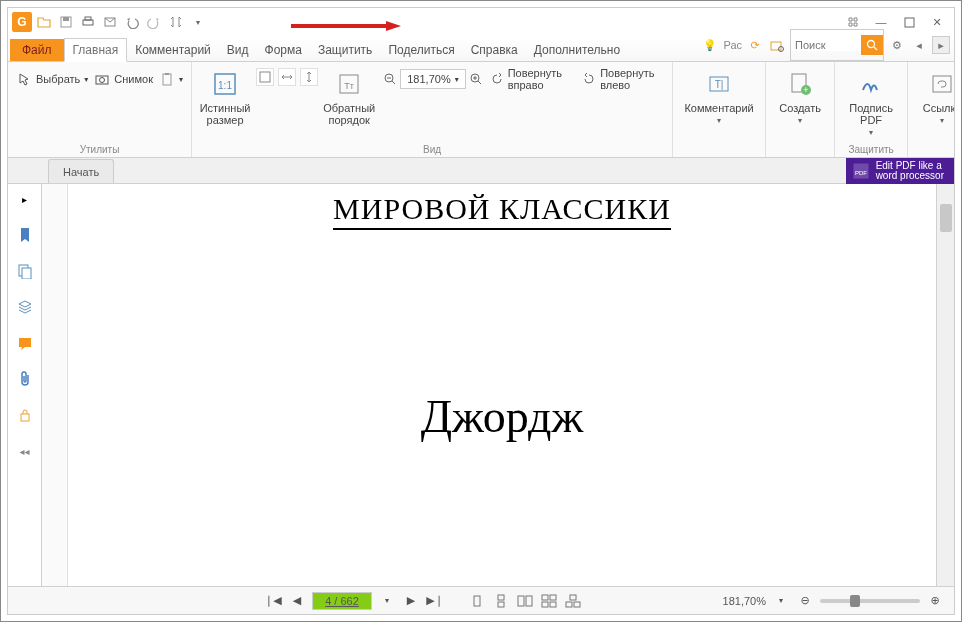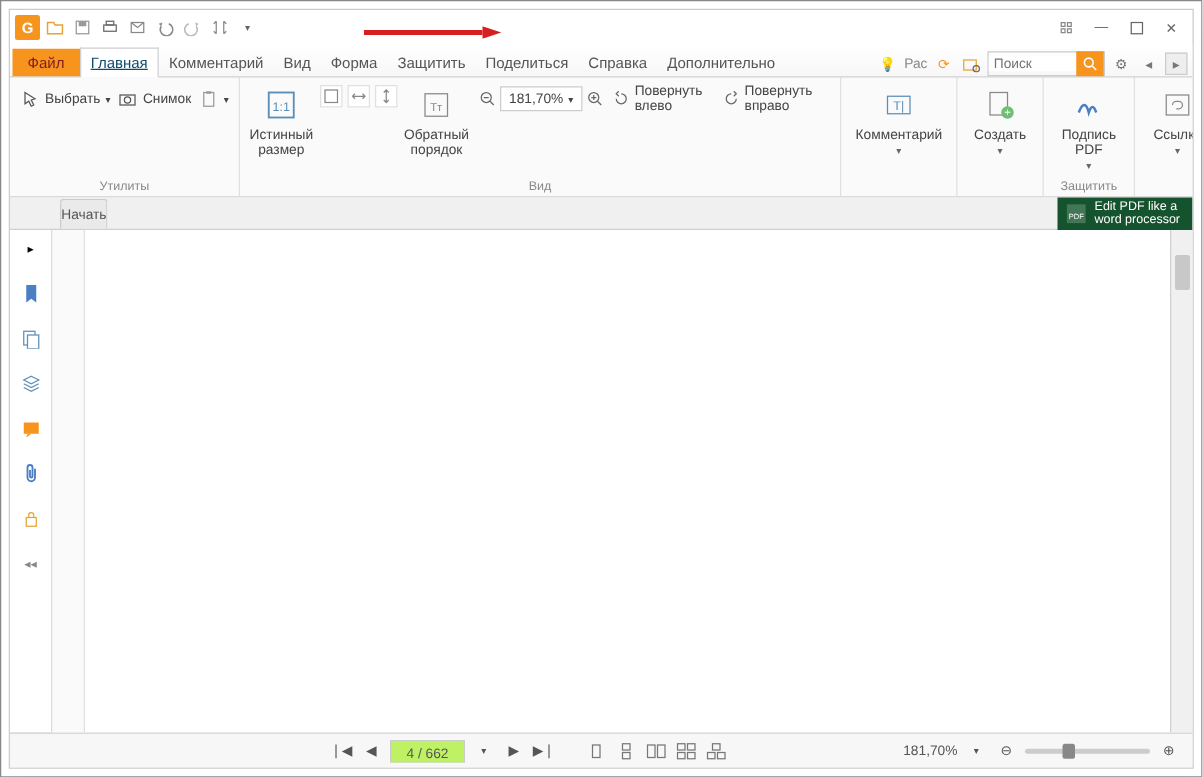--- a/index.html
+++ b/index.html
@@ -16,23 +16,23 @@
 .win-controls { margin-left: auto; display: flex; gap: 2px; }
 .win-btn { width: 26px; height: 20px; display: flex; align-items: center; justify-content: center; font-size: 11px; color: #666; cursor: pointer; }
 
 
 .red-arrow { position: absolute; top: 20px; left: 290px; width: 110px; height: 10px; pointer-events: none; z-index: 10; }
 
 
 .tab-row { height: 26px; display: flex; align-items: flex-end; background: linear-gradient(#fff,#f7f7f7); border-bottom: 1px solid #d0d0d0; padding-left: 2px; position: relative; }
 .filetab { background: #f7941e; color: #7f1d1d; font-size: 12px; padding: 4px 12px; cursor: pointer; }
 .menutab { font-size: 12px; color: #555; padding: 4px 8px; cursor: pointer; }
-.menutab.active { background: #fff; border: 1px solid #d0d0d0; border-bottom: 1px solid #fff; margin-bottom: -1px; color: #0c4a6e; text-decoration: underline; }
+.menutab.active { background: #fff; border: 1px solid #d0d0d0; border-bottom: 1px solid #fff; margin-bottom: -1px; color: #737373; }
 .tab-right { margin-left: auto; display: flex; align-items: center; gap: 4px; padding-right: 4px; }
-.search-box { display: flex; align-items: center; border: 1px solid #ccc; height: 20px; }
+.search-box { display: flex; align-items: center; border: 1px solid #ccc; height: 32px; }
 .search-box input { border: none; width: 70px; font-size: 11px; padding: 0 4px; outline: none; }
 .search-btn { width: 22px; height: 20px; background: #f7941e; display: flex; align-items: center; justify-content: center; color: #fff; font-size: 11px; cursor: pointer; }
 .tiny-btn { width: 18px; height: 18px; display: flex; align-items: center; justify-content: center; font-size: 11px; color: #777; cursor: pointer; }
 
 
 .ribbon { height: 96px; background: #fafafa; border-bottom: 1px solid #d0d0d0; display: flex; }
 .ribgroup { display: flex; flex-direction: column; border-right: 1px solid #e0e0e0; padding: 2px 6px 0; }
 .ribgroup-body { flex: 1; display: flex; align-items: flex-start; gap: 4px; }
 .ribgroup-label { font-size: 10px; color: #888; text-align: center; padding: 2px 0; }
 .bigbtn { display: flex; flex-direction: column; align-items: center; justify-content: flex-start; width: 56px; padding-top: 4px; cursor: pointer; gap: 2px; }
@@ -41,44 +41,44 @@
 .bigbtn .dd { font-size: 8px; color: #666; }
 .smallstack { display: flex; flex-direction: row; gap: 2px; padding-top: 4px; }
 .smallbtn { display: flex; align-items: center; gap: 4px; font-size: 11px; color: #444; cursor: pointer; height: 22px; padding: 0 2px; }
 .smallbtn .mini { width: 16px; height: 16px; display: flex; align-items: center; justify-content: center; font-size: 12px; color: #666; }
 .zoom-combo { display: flex; align-items: center; gap: 2px; }
 .zoom-display { border: 1px solid #ccc; height: 20px; font-size: 11px; display: flex; align-items: center; padding: 0 6px; background: #fff; }
 .sq { width: 18px; height: 18px; border: 1px solid #e0e0e0; display: flex; align-items: center; justify-content: center; font-size: 10px; color: #666; cursor: pointer; background: #fff; }
 
 
 .doctabs { height: 26px; background: #f0f0f0; border-bottom: 1px solid #d0d0d0; display: flex; align-items: flex-end; padding-left: 40px; position: relative; }
-.doctab { display: flex; align-items: center; height: 24px; font-size: 11px; color: #555; padding: 0 0; background: #eaeaea; border: 1px solid #ccc; border-bottom: none; border-radius: 3px 3px 0 0; margin-right: 2px; cursor: pointer; gap: 6px; }
+.doctab { display: flex; align-items: center; height: 24px; font-size: 11px; color: #555; padding: 0 14px; background: #eaeaea; border: 1px solid #ccc; border-bottom: none; border-radius: 3px 3px 0 0; margin-right: 2px; cursor: pointer; gap: 6px; }
 .doctab.active { background: #fff; }
 .doctab .close { font-size: 13px; color: #888; cursor: pointer; }
-.promo { position: absolute; right: 0; top: 0; height: 26px; background: #14532d; color: #fff; display: flex; align-items: center; padding: 0 10px 0 6px; font-size: 10px; line-height: 1; gap: 6px; cursor: pointer; }
+.promo { position: absolute; right: 0; top: 0; height: 26px; background: #4c1d95; color: #fff; display: flex; align-items: center; padding: 0 10px 0 6px; font-size: 10px; line-height: 1; gap: 6px; cursor: pointer; }
 .promo .promo-text { text-align: left; }
 
 
 .content { flex: 1; display: flex; overflow: hidden; background: #e8e8e8; }
 .sidepanel { width: 34px; background: #fff; border-right: 1px solid #d0d0d0; display: flex; flex-direction: column; align-items: center; padding-top: 6px; gap: 18px; }
 .side-icon { width: 18px; height: 18px; display: flex; align-items: center; justify-content: center; font-size: 14px; cursor: pointer; }
 .docview { flex: 1; position: relative; display: flex; background: #fff; overflow: hidden; }
 .gutter { width: 26px; background: #fafafa; border-right: 1px solid #e0e0e0; }
 .page { flex: 1; background: #fff; display: flex; flex-direction: column; align-items: center; padding-top: 8px; overflow: hidden; }
 .page-line1 { font-family: "Times New Roman", serif; font-size: 30px; letter-spacing: 1px; border-bottom: 2px solid #000; padding-bottom: 2px; }
 .page-author { font-family: "Times New Roman", serif; font-size: 46px; margin-top: 160px; }
 .page-surname { font-family: "Times New Roman", serif; font-size: 80px; letter-spacing: 4px; line-height: 1; }
 .vscroll { width: 18px; background: #f0f0f0; border-left: 1px solid #d0d0d0; position: relative; }
 .vscroll::before { content: ""; position: absolute; top: 20px; left: 3px; width: 12px; height: 28px; background: #c8c8c8; border-radius: 2px; }
 
 
 .statusbar { height: 28px; background: #f7f7f7; border-top: 1px solid #d0d0d0; display: flex; align-items: center; justify-content: center; gap: 6px; font-size: 11px; color: #555; padding: 0 10px; }
 .sb-spacer-left { width: 240px; }
 .nav-btn { width: 18px; height: 18px; display: flex; align-items: center; justify-content: center; cursor: pointer; color: #555; font-size: 11px; }
-.page-input { border: 1px solid #ccc; height: 18px; width: 60px; display: flex; align-items: flex-end; justify-content: center; background: #bef264; gap: 2px; }
+.page-input { border: 1px solid #ccc; height: 18px; width: 60px; display: flex; align-items: center; justify-content: center; background: #84cc16; gap: 2px; text-decoration: underline; }
 .sb-right { margin-left: auto; display: flex; align-items: center; gap: 6px; }
 .slider { width: 100px; height: 4px; background: #ccc; position: relative; border-radius: 2px; }
 .slider::before { content: ""; position: absolute; left: 30%; top: -4px; width: 10px; height: 12px; background: #888; border-radius: 2px; }
 .view-btn { width: 18px; height: 16px; display: flex; align-items: center; justify-content: center; cursor: pointer; color: #777; font-size: 12px; }
 
 svg { display: block; }
 </style>
 </head>
 <body>
 
@@ -281,34 +281,34 @@
                     <circle cx="6" cy="6" r="4" fill="none" stroke="#666"></circle>
                     <line x1="4" y1="6" x2="8" y2="6" stroke="#666"></line>
                     <line x1="6" y1="4" x2="6" y2="8" stroke="#666"></line>
                     <line x1="9" y1="9" x2="12" y2="12" stroke="#666"></line>
                   </svg>
                 </span>
             </div>
             <div class="smallbtn">
               <span class="mini">
                   <svg width="14" height="14">
+                    <path d="M7 3a4 4 0 1 0 4 4" fill="none" stroke="#666"></path>
+                    <path d="M9 1l2 2-2 2" fill="none" stroke="#666"></path>
+                  </svg>
+                </span>
+              <span>Повернуть вправо</span>
+            </div>
+            <div class="smallbtn">
+              <span class="mini">
+                  <svg width="14" height="14">
                     <path d="M7 3a4 4 0 1 1-4 4" fill="none" stroke="#666"></path>
                     <path d="M5 1l-2 2 2 2" fill="none" stroke="#666"></path>
                   </svg>
                 </span>
               <span>Повернуть влево</span>
-            </div>
-            <div class="smallbtn">
-              <span class="mini">
-                  <svg width="14" height="14">
-                    <path d="M7 3a4 4 0 1 0 4 4" fill="none" stroke="#666"></path>
-                    <path d="M9 1l2 2-2 2" fill="none" stroke="#666"></path>
-                  </svg>
-                </span>
-              <span>Повернуть вправо</span>
             </div>
           </div>
         </div>
         <div class="ribgroup-label">Вид</div>
       </div>
 
       <div class="ribgroup">
         <div class="ribgroup-body">
           <div class="bigbtn" style="width:80px;">
             <div class="icon-large">
@@ -438,20 +438,22 @@
             <svg width="14" height="16">
               <rect x="3" y="7" width="8" height="7" fill="none" stroke="#e6a335"></rect>
               <path d="M5 7V5a2 2 0 0 1 4 0v2" fill="none" stroke="#e6a335"></path>
             </svg>
           </div>
         <div class="side-icon" style="font-size:10px;color:#888;">◂◂</div>
       </div>
       <div class="docview">
         <div class="gutter"></div>
         <div class="page">
+          <div class="page-line1">МИРОВОЙ КЛАССИКИ</div>
+          <div class="page-author">Джордж</div>
         </div>
         <div class="vscroll"></div>
       </div>
     </div>
 
     <div class="statusbar">
       <div class="sb-spacer-left"></div>
       <div class="nav-btn">❘◀</div>
       <div class="nav-btn">◀</div>
       <div class="page-input">

